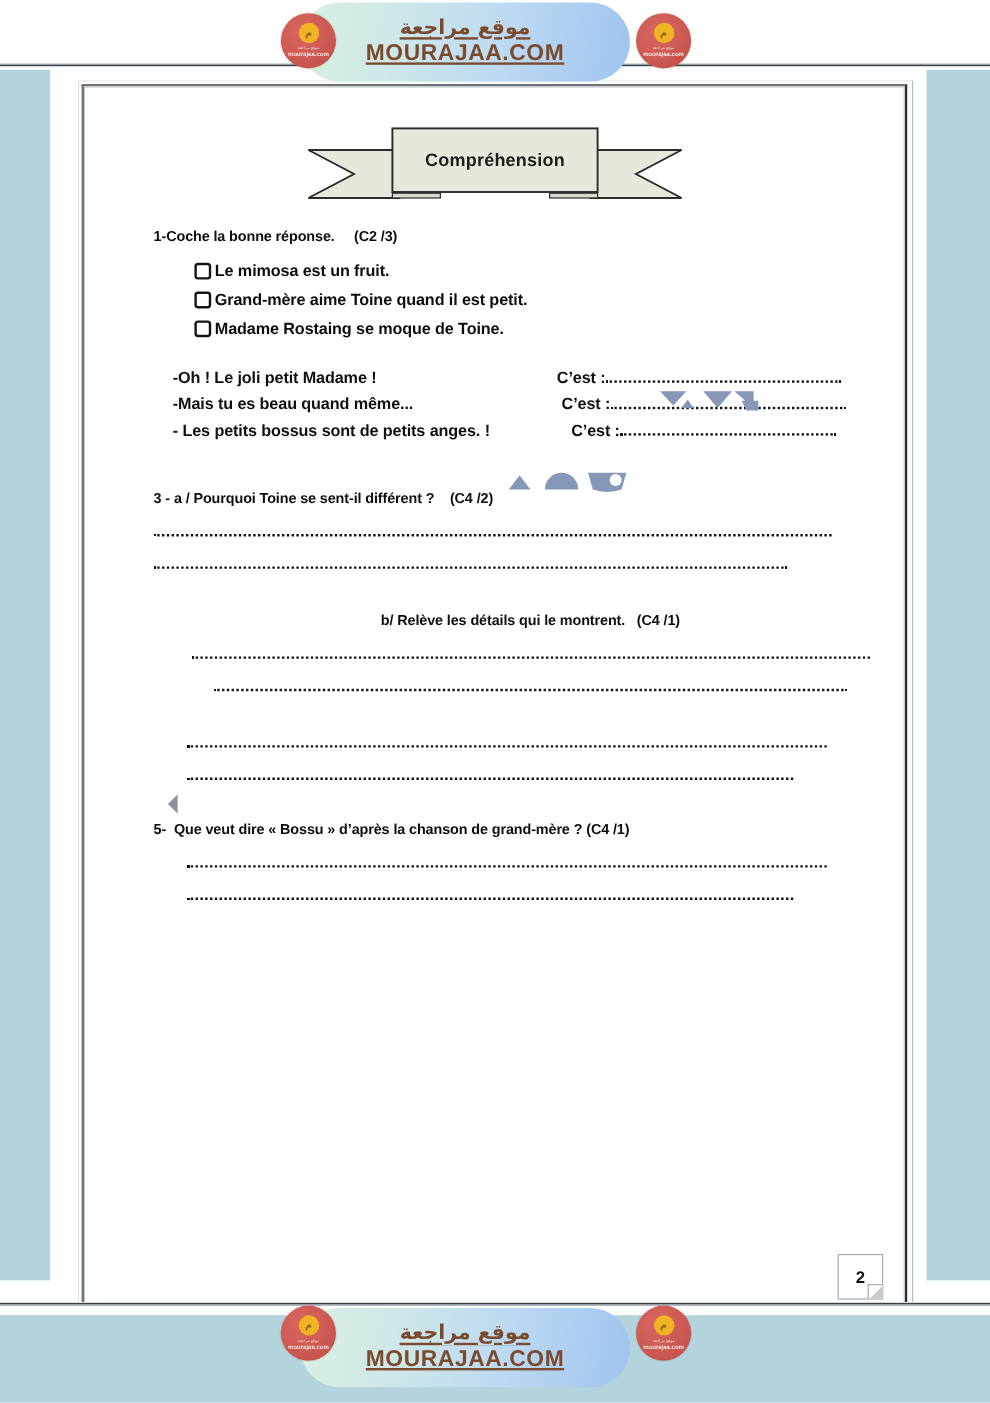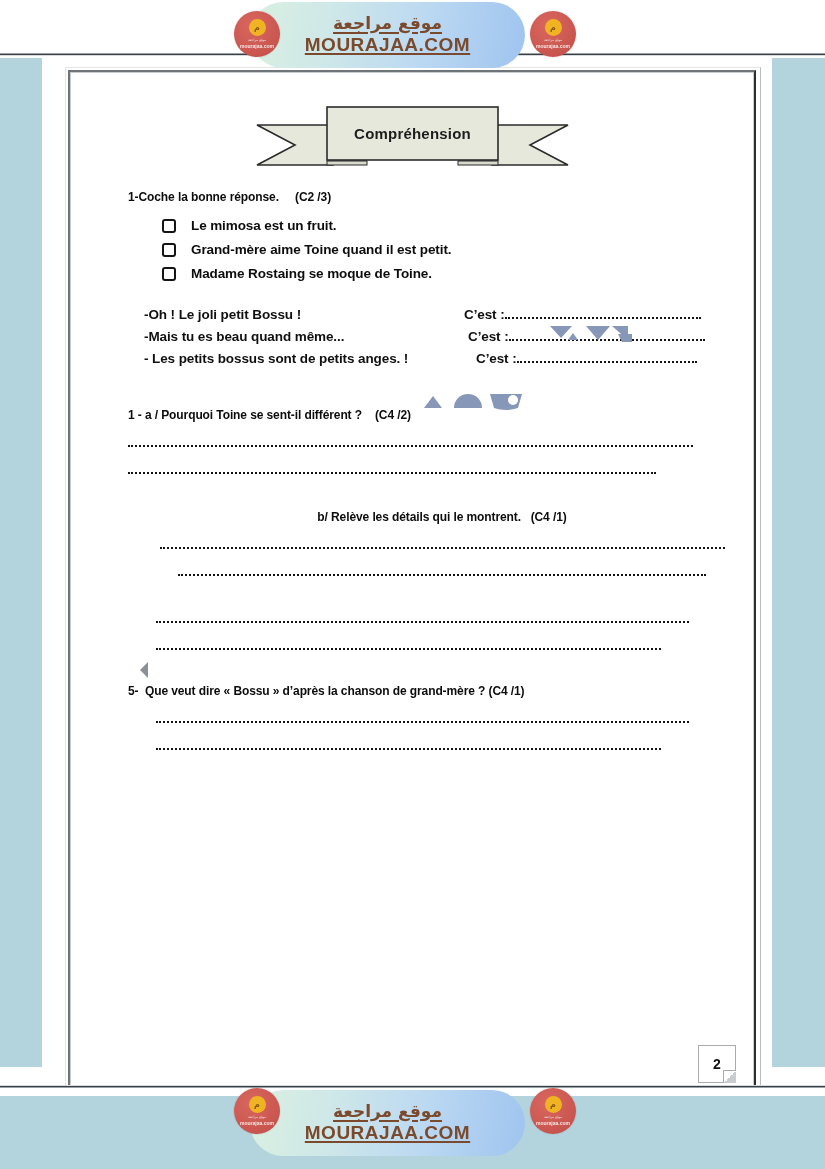--- a/index.html
+++ b/index.html
@@ -145,21 +145,21 @@
     position:absolute; left:68px; top:190px; width:688px;
     font-family:"Liberation Sans", sans-serif;
     color:#101010;
   }
 
   .qline { font-size:12px; font-weight:700; color:#0d0d0d; letter-spacing:-.1px; white-space:pre; }
   .score  { font-weight:700; }
 
   .opt-list { margin-top:14px; }
   .opt {
-    display:flex; align-items:center; gap:15px;
+    display:flex; align-items:center; gap:3px;
     margin-bottom:9px;
     padding-left:78px;
   }
   .cbox {
     width:14px; height:14px; flex:0 0 14px;
     border:2px solid #141414; border-radius:3px; background:#fff;
   }
   .opt-label { font-size:13.5px; font-weight:700; color:#0d0d0d; letter-spacing:-.1px; }
 
   
@@ -273,21 +273,21 @@
           <polygon points="2,2 24,2 13,14" fill="#8697b8"></polygon>
           <polygon points="20,16 30,16 25,9" fill="#8697b8"></polygon>
           <polygon points="38,2 62,2 50,16" fill="#8697b8"></polygon>
           <polygon points="64,2 80,2 80,16" fill="#8697b8"></polygon>
           <polygon points="70,10 84,10 84,18 74,18" fill="#8697b8"></polygon>
         </svg>
       </div>
 
       <div class="cest-block" style="margin-left:16px;">
         <div class="cest-row">
-          <span style="display:inline-block; width:320px;">-Oh ! Le  joli petit Bossu !</span>
+          <span style="display:inline-block; width:320px;">-Oh ! Le  joli petit Madame !</span>
           <span class="cest-tag">C’est :</span>
           <span class="dots" style="width:196px;"></span>
         </div>
         <div class="cest-row">
           <span style="display:inline-block; width:324px;">-Mais tu es beau quand même...</span>
           <span class="cest-tag">C’est :</span>
           <span class="dots" style="width:196px;"></span>
         </div>
         <div class="cest-row">
           <span style="display:inline-block; width:332px;">- Les petits bossus sont de petits  anges. !</span>
@@ -301,21 +301,21 @@
 
       <div class="artifact" style="left:290px; top:-20px;">
         <svg width="110" height="26" viewBox="0 0 110 26">
           <polygon points="6,20 24,20 15,8" fill="#8697b8"></polygon>
           <path d="M36 20 A14 14 0 0 1 64 20 Z" fill="#8697b8"></path>
           <path d="M72 6 L104 6 L100 20 Q88 24 76 20 Z" fill="#8697b8"></path>
           <circle cx="95" cy="12" r="5" fill="#ffffff"></circle>
         </svg>
       </div>
 
-      <div class="qline"><span>1 - a /</span><span> </span><span>Pourquoi Toine se sent-il différent ?</span><span>    </span><span class="score">(C4 /2)</span></div>
+      <div class="qline"><span>3 - a /</span><span> </span><span>Pourquoi Toine se sent-il différent ?</span><span>    </span><span class="score">(C4 /2)</span></div>
       <div class="dotrow" style="margin-left:0px;">
         <div style="margin-bottom:12px;"><span class="dots" style="width:565px;"></span></div>
         <div><span class="dots" style="width:528px;"></span></div>
       </div>
     </div>
 
     <div style="margin-top:30px; margin-left:60px;text-align:center;">
       <div class="qline"><span>b/</span><span> </span><span>Relève les détails qui le montrent.</span><span>   </span><span class="score">(C4 /1)</span></div>
       <div class="dotrow" style="margin-left:0px;">
         <div style="margin-bottom:12px;"><span class="dots" style="width:565px;"></span></div>

